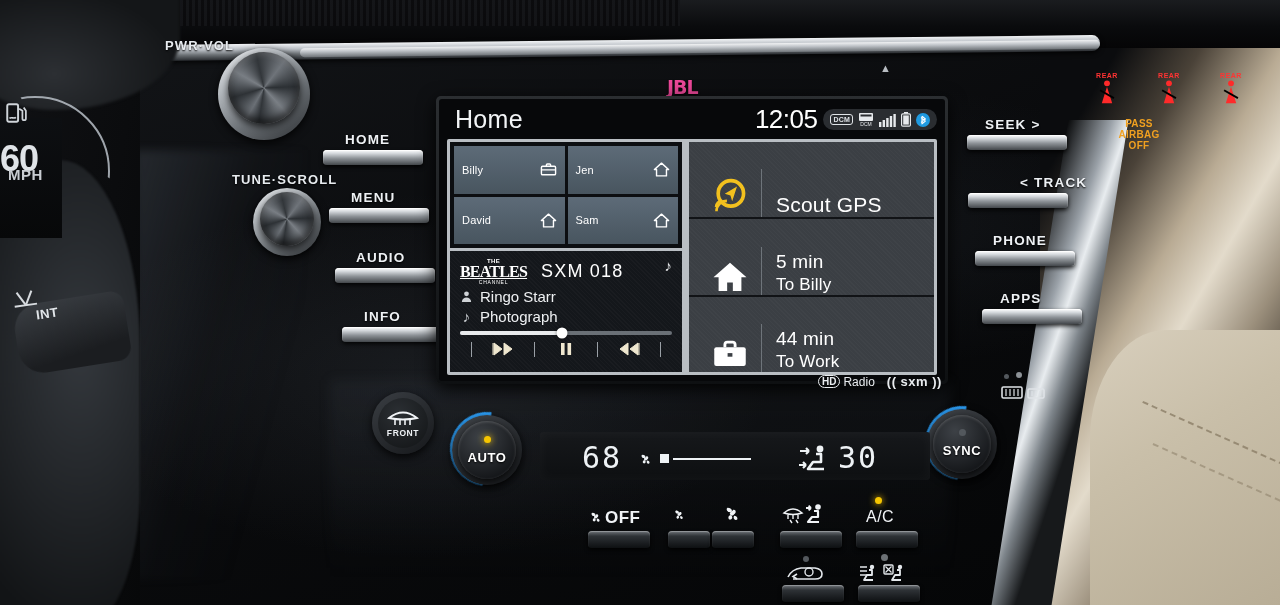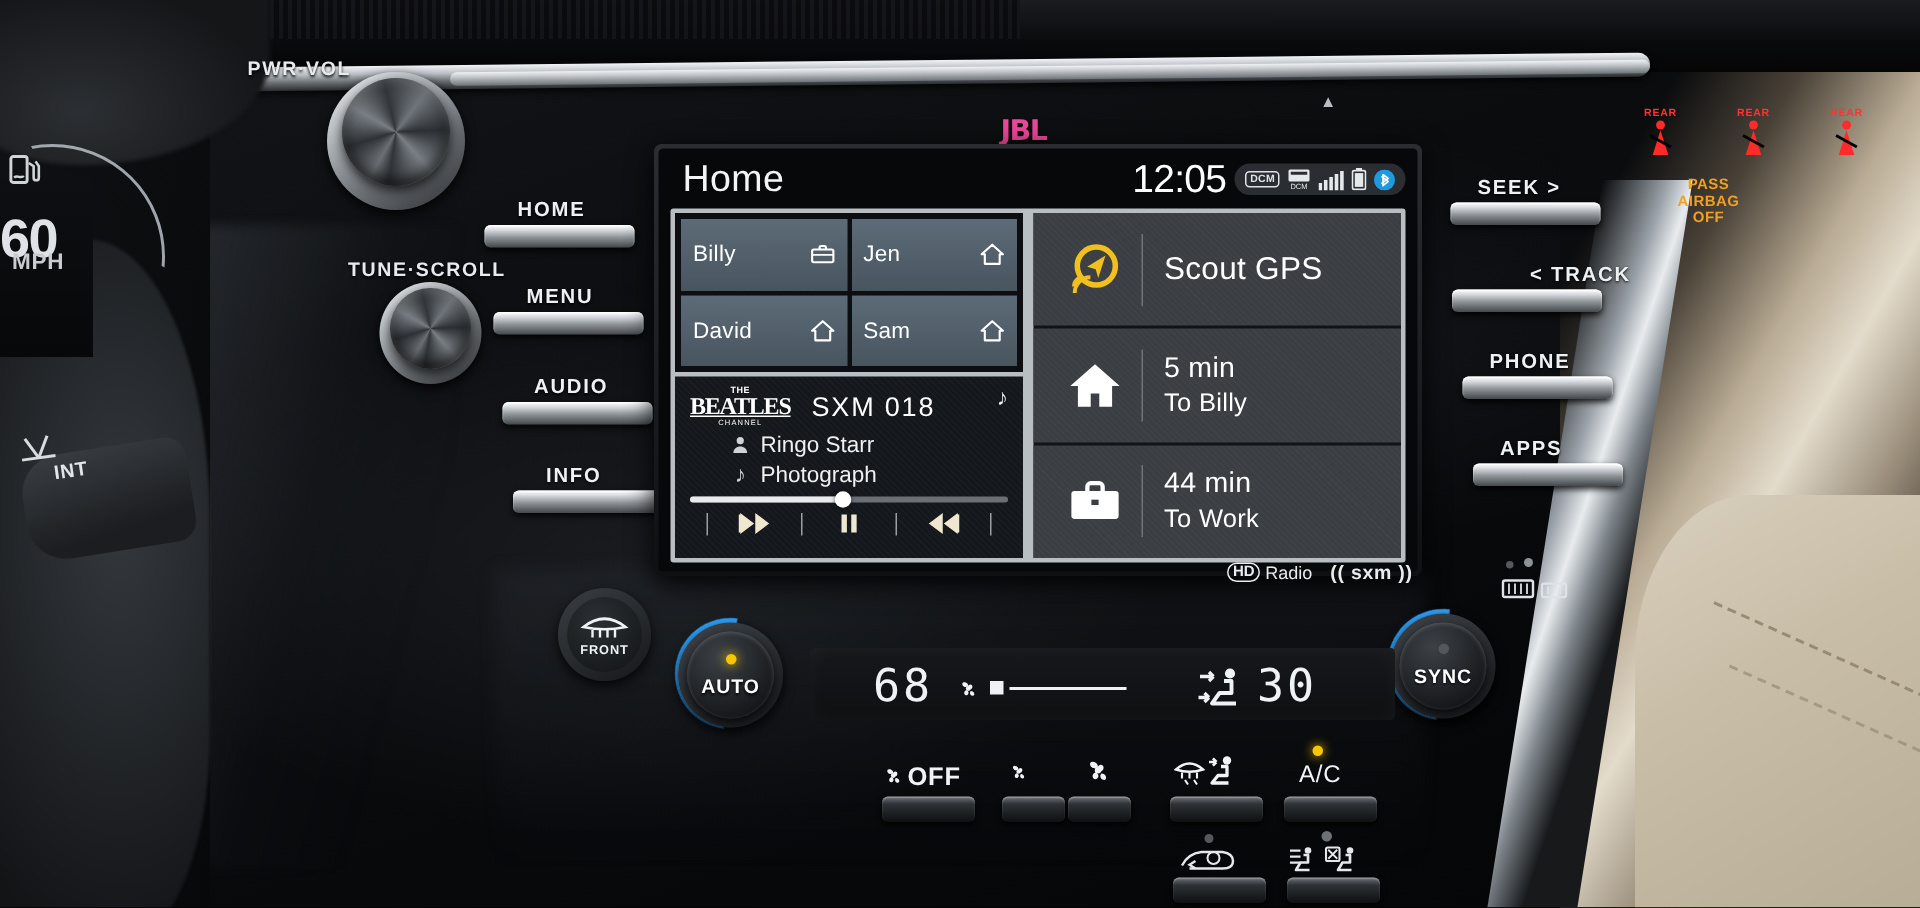--- a/index.html
+++ b/index.html
@@ -205,56 +205,56 @@
     height:106px;
   }
   .ctile {
     background:linear-gradient(#5d6b78,#48555f);
     background-image:
       linear-gradient(#5d6b78,#48555f),
       repeating-linear-gradient(45deg, rgba(255,255,255,.05) 0 1px, rgba(0,0,0,0) 1px 3px);
     display:flex; align-items:center; justify-content:space-between;
     padding:0 8px; cursor:pointer;
   }
-  .ctile .nm { color:#fff; font-size:15px; letter-spacing:.2px; }
+  .ctile .nm { color:#fff; font-size:11px; letter-spacing:.2px; }
   .ctile .ic { color:#fff; width:17px; height:17px; }
 
   
   .media {
     flex:1; background:#14171b;
     background-image:repeating-linear-gradient(45deg, rgba(255,255,255,.022) 0 1px, rgba(0,0,0,0) 1px 3px);
     padding:7px 10px 5px 10px; position:relative;
   }
   .media-top { display:flex; align-items:center; gap:14px; }
   .beatles {
     display:flex; flex-direction:column; align-items:center; line-height:1; color:#fff;
   }
   .beatles .t1 { font-size:6px; font-weight:700; letter-spacing:.3px; }
   .beatles .t2 { font-size:16px; font-weight:700; letter-spacing:-.8px; font-family:"Liberation Serif", serif;text-decoration:underline; }
   .beatles .t3 { font-size:5px; letter-spacing:.8px; }
   .media-ch { color:#fff; font-size:18px; letter-spacing:1.2px; }
   .note-tr { position:absolute; right:10px; top:6px; color:#e8eaec; font-size:15px; }
-  .media-row { display:flex; align-items:center; gap:7px; margin-top:3px; color:#eef0f2; font-size:15px;margin-left:27px; }
+  .media-row { display:flex; align-items:center; gap:7px; margin-top:3px; color:#eef0f2; font-size:15px; }
   .media-row .mi { width:13px; height:15px; flex:none; color:#cfd3d7; }
   .progress { margin-top:6px; position:relative; height:4px; background:#6a7076; border-radius:2px; }
   .progress .fill { position:absolute; left:0; top:0; height:100%; background:#e8eaec; border-radius:2px; }
   .progress .knob {
     position:absolute; top:50%; width:11px; height:11px; border-radius:50%;
     background:#fff; transform:translate(-50%,-50%); box-shadow:0 0 3px rgba(0,0,0,.6);
   }
   .transport {
     display:flex; align-items:center; justify-content:space-around;
     margin-top:6px; padding:0 2px;
   }
   .transport .sep { width:1px; height:15px; background:#9aa0a6; }
   .transport .tb { color:#efe7cf; width:26px; height:16px; cursor:pointer; }
 
   
   .navcard {
-    flex:1; display:flex; align-items:center; gap:0;
+    flex:1; display:flex; align-items:flex-end; gap:0;
     background:#3b3f44;
     background-image:repeating-linear-gradient(45deg, rgba(255,255,255,.02) 0 1px, rgba(0,0,0,0) 1px 3px);
     cursor:pointer; padding-left:14px;
   }
   .navcard .nic { width:54px; color:#fff; display:flex; align-items:center; justify-content:center; }
   .navcard .vline { width:1px; height:48px; background:#6e747a; margin:0 14px 0 4px; }
   .navcard .ntxt { color:#fff; }
   .navcard .ntxt .l1 { font-size:19px; letter-spacing:.2px; }
   .navcard .ntxt .l2 { font-size:17px; letter-spacing:.2px; margin-top:2px; }
   .navcard.scout .ntxt .l1 { font-size:21px; }

